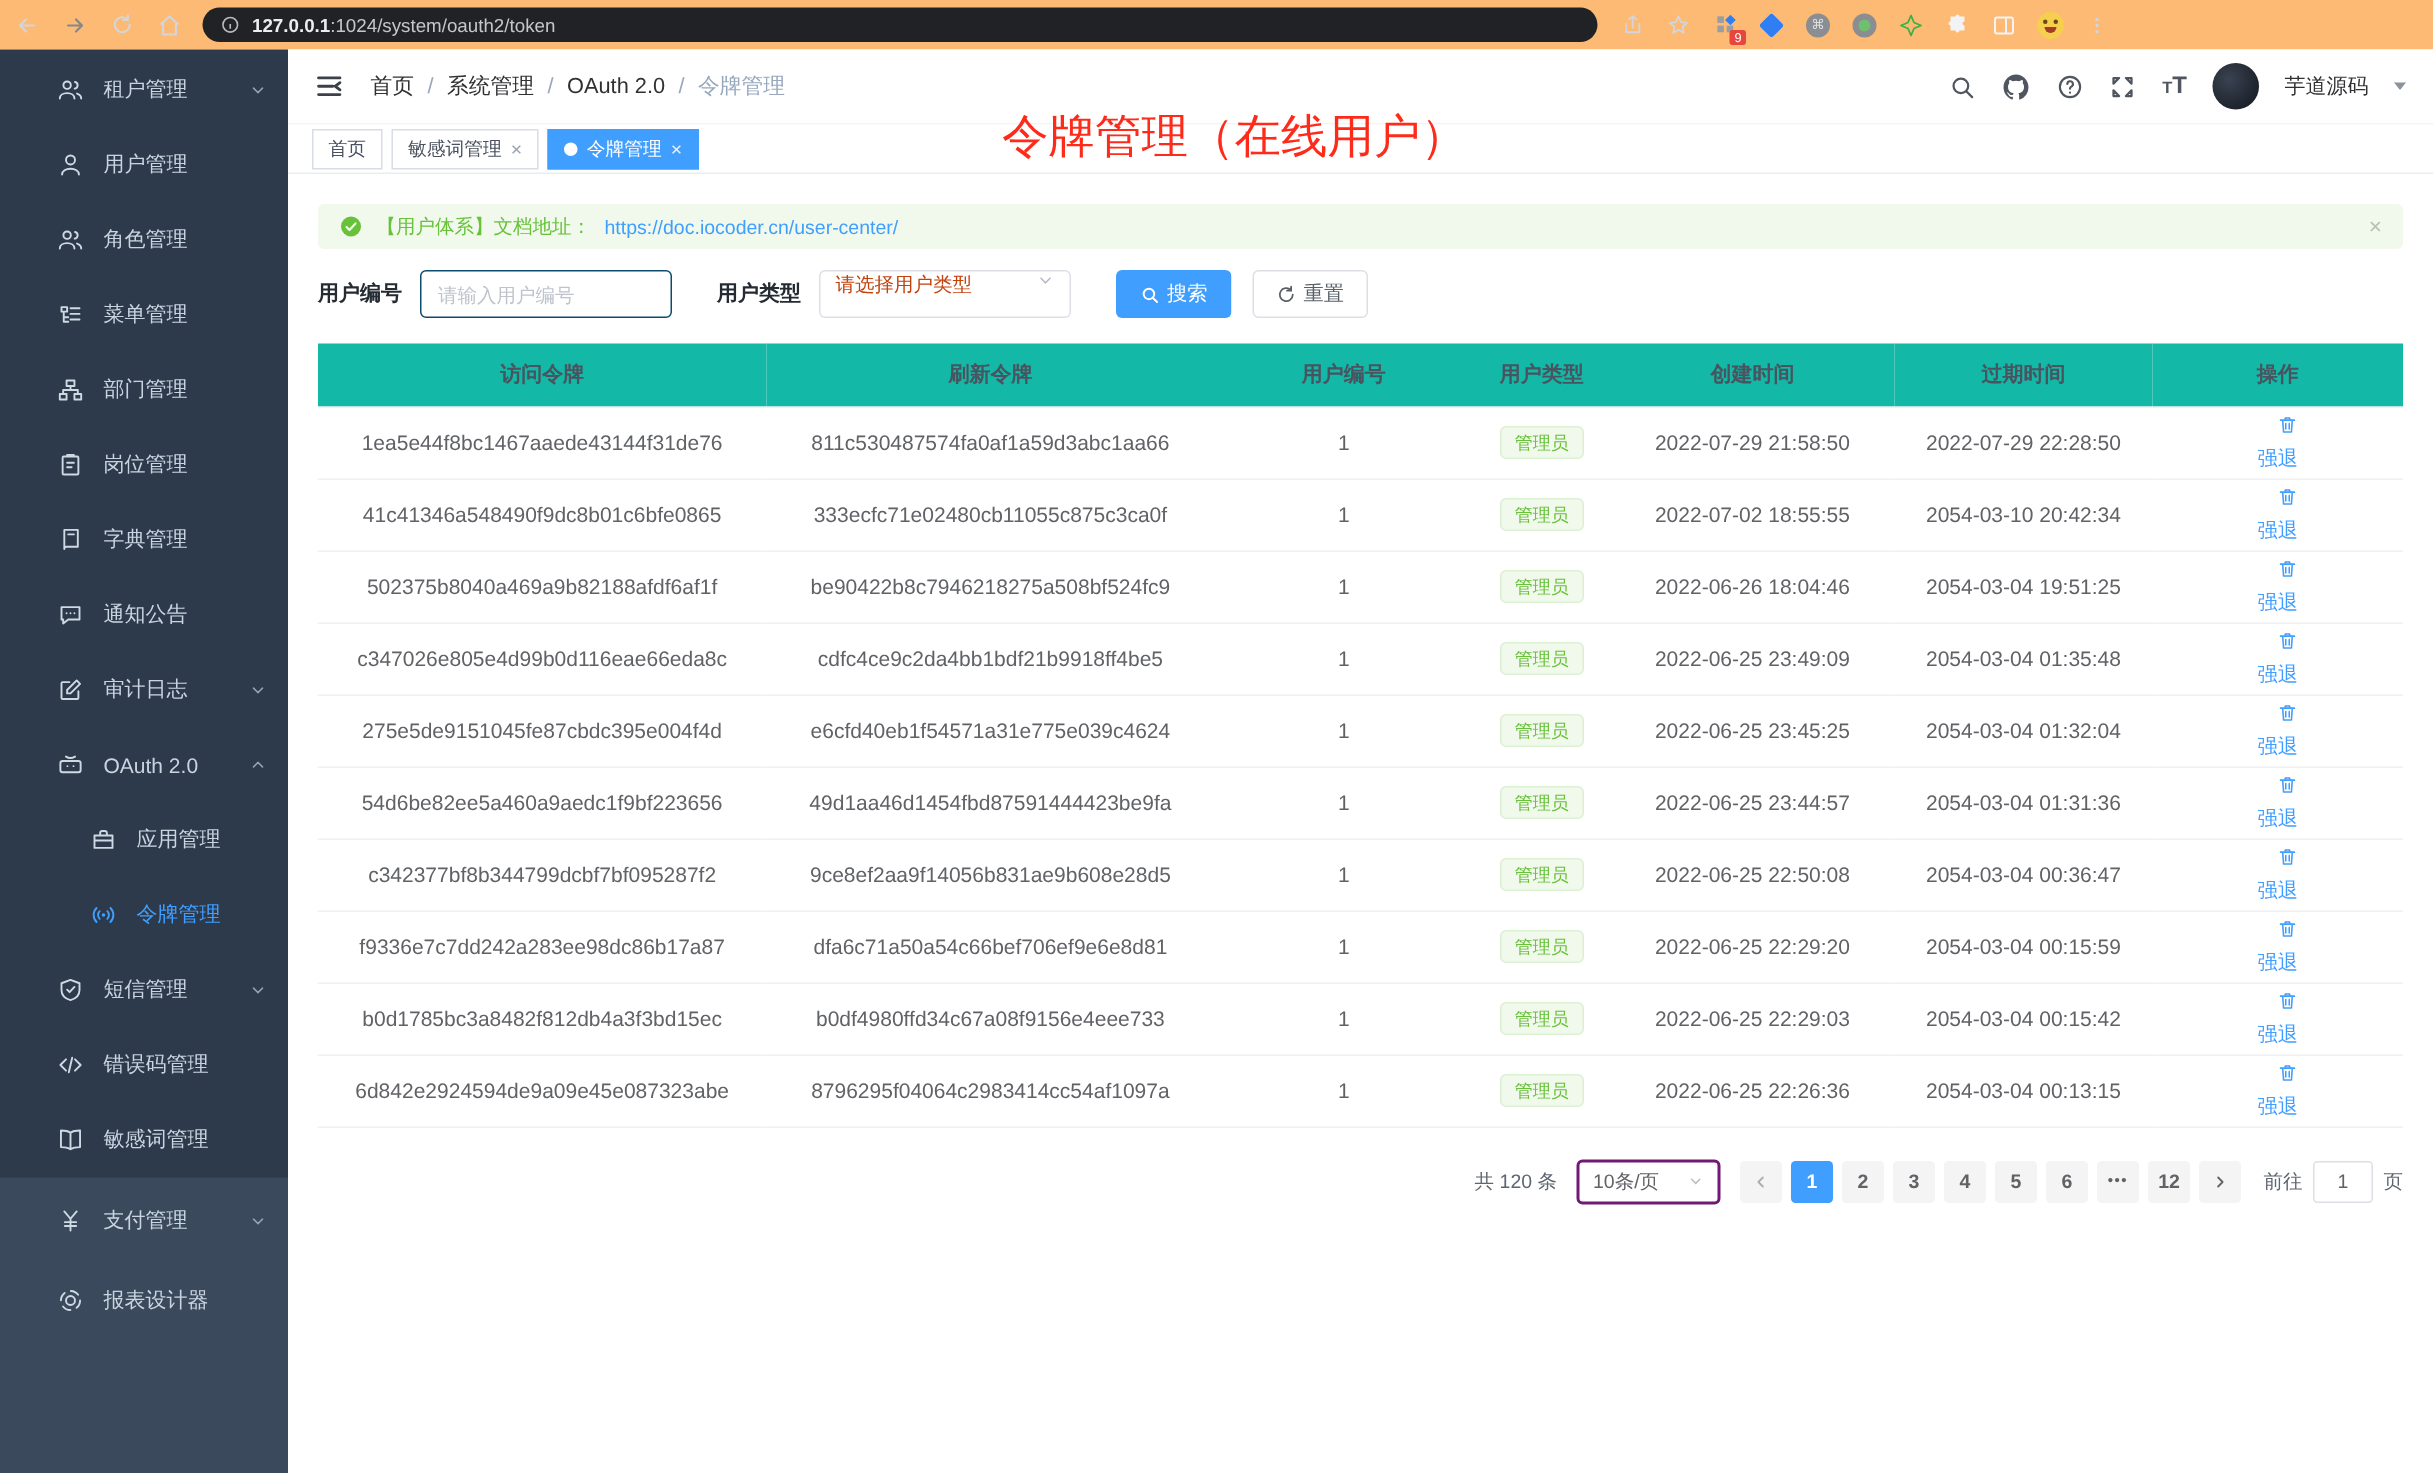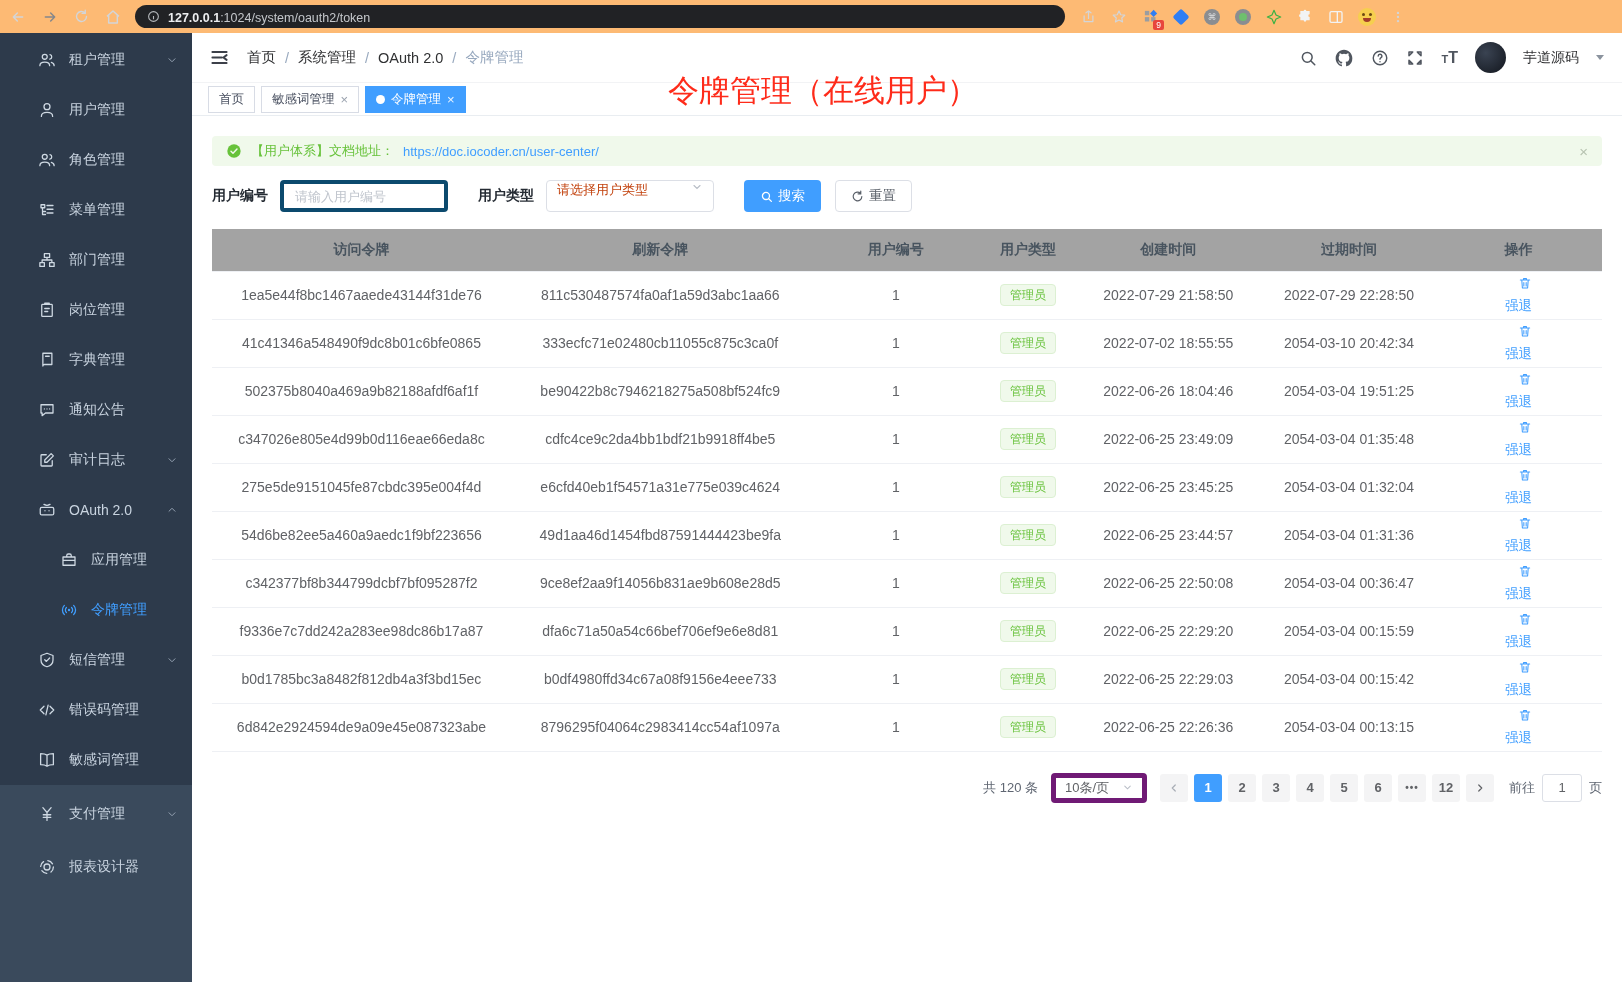--- a/index.html
+++ b/index.html
@@ -70,41 +70,41 @@
   
   .content { padding:20px 20px 0; }
   .alert { height:30px; background:#f0f9eb; border-radius:4px; display:flex; align-items:center; padding:0 14px;
     gap:9px; margin-bottom:14px; position:relative; }
   .alert .atext { color:#67c23a; font-size:13px; }
   .alert .alink { color:#409eff; font-size:13px; text-decoration:none; }
   .alert .aclose { position:absolute; right:14px; color:#b7c3b1; font-size:15px; cursor:pointer; }
 
   .filters { display:flex; align-items:center; margin-bottom:17px; }
   .flabel { font-size:14px; font-weight:700; color:#252b33; margin-right:12px; }
-  .finput { width:168px; height:32px; border:4px solid #0c4a6e; border-radius:4px; padding:0 11px; font-size:13px;
+  .finput { width:168px; height:32px; border:1px solid #0c4a6e; border-radius:4px; padding:0 11px; font-size:13px;
     color:#606266; outline:none; margin-right:30px; font-family:inherit; }
   .finput::placeholder { color:#bfc4cc; }
   .fselect { width:168px; height:32px; border:1px solid #dcdfe6; border-radius:4px; padding:0 10px; font-size:13px;
     color:#c2410c; display:flex; align-items:flex-start; justify-content:space-between; margin-right:30px; cursor:pointer; }
   .fselect .chev { color:#b8bdc6; display:flex; }
   .btn { height:32px; border-radius:4px; font-size:13.5px; display:inline-flex; align-items:center; gap:5px;
     padding:0 15px; cursor:pointer; border:1px solid transparent; font-family:inherit; }
   .btn-primary { background:#409eff; color:#fff; margin-right:14px;text-align:center; }
   .btn-plain { background:#fff; color:#5a6069; border-color:#dcdfe6; }
 
   table { width:100%; border-collapse:collapse; table-layout:fixed; }
-  thead th { height:42px; background:#a3a3a3; color:#48545f; font-size:14px; font-weight:700; text-align:center; }
+  thead th { height:42px; background:#14b8a6; color:#48545f; font-size:14px; font-weight:700; text-align:center; }
   tbody td { height:48px; border-bottom:1px solid #eef0f4; text-align:center; color:#606266; font-size:14px; }
   thead tr { border-bottom:1px solid #eef0f4; }
   .tagok { display:inline-block; padding:3px 9px; font-size:12px; color:#67c23a; background:#f0f9eb;
     border:1px solid #dcf0d2; border-radius:4px; line-height:14px; }
   .linkdanger { color:#409eff; font-size:13.5px; display:inline-flex; align-items:flex-end; gap:4px; cursor:pointer; text-decoration:none;flex-direction:column; }
 
   .pagination { display:flex; align-items:center; justify-content:flex-end; gap:9px; margin-top:21px; font-size:13px; color:#5f6672; }
-  .psizer { width:96px; height:30px; border:5px solid #701a75; border-radius:4px; display:flex; align-items:center;
+  .psizer { width:96px; height:30px; border:2px solid #701a75; border-radius:4px; display:flex; align-items:center;
     justify-content:space-between; padding:0 9px; color:#606266; cursor:pointer; margin:0 4px; }
   .pager { display:flex; align-items:center; gap:6px; list-style:none; }
   .pitem { min-width:28px; height:28px; background:#f4f4f5; border-radius:3px; display:flex; align-items:center;
     justify-content:center; font-weight:700; color:#606266; font-size:13px; cursor:pointer; padding:0 4px; }
   .pitem.active { background:#409eff; color:#fff; }
   .pitem.nav { color:#a8adb5; }
   .pitem.nav.en { color:#606266; }
   .pitem.dots { letter-spacing:1px; font-size:10px; }
   .goto { display:flex; align-items:center; gap:7px; margin-left:6px; }
   .ginput { width:40px; height:28px; border:1px solid #dcdfe6; border-radius:3px; text-align:center; font-size:13px;

